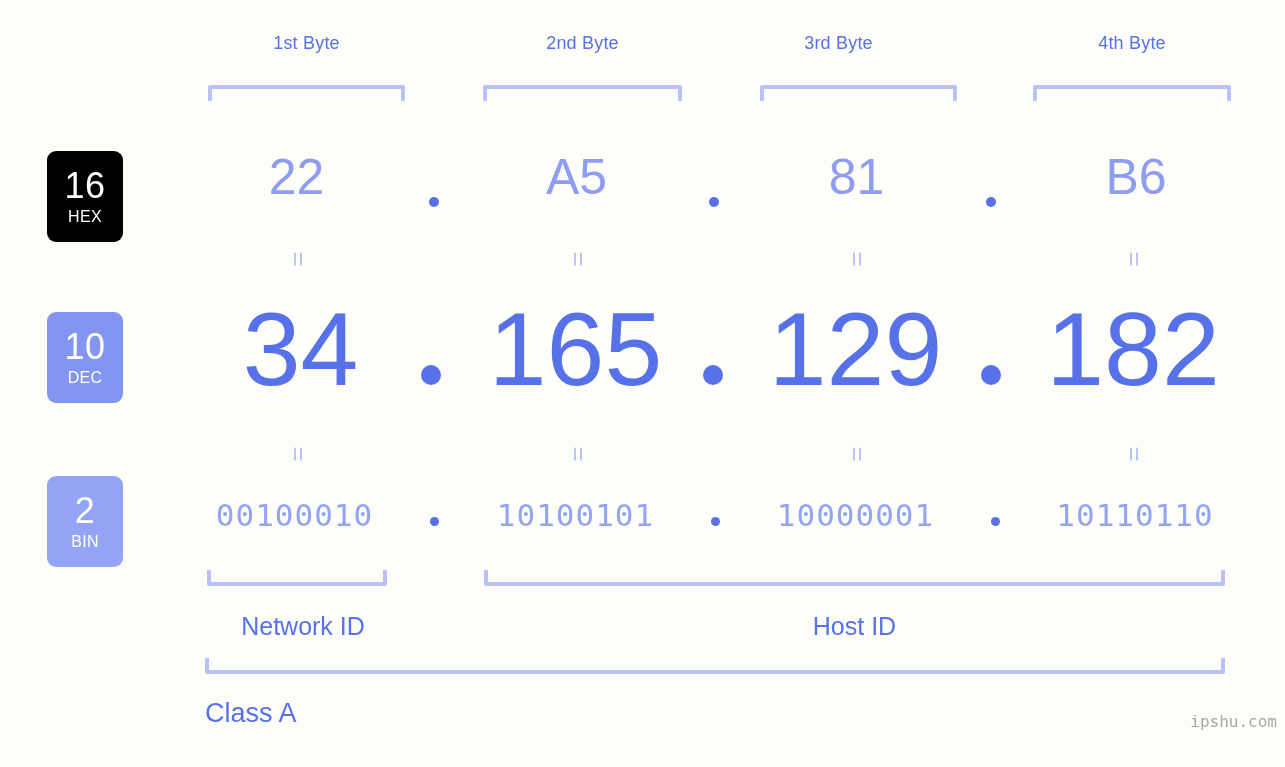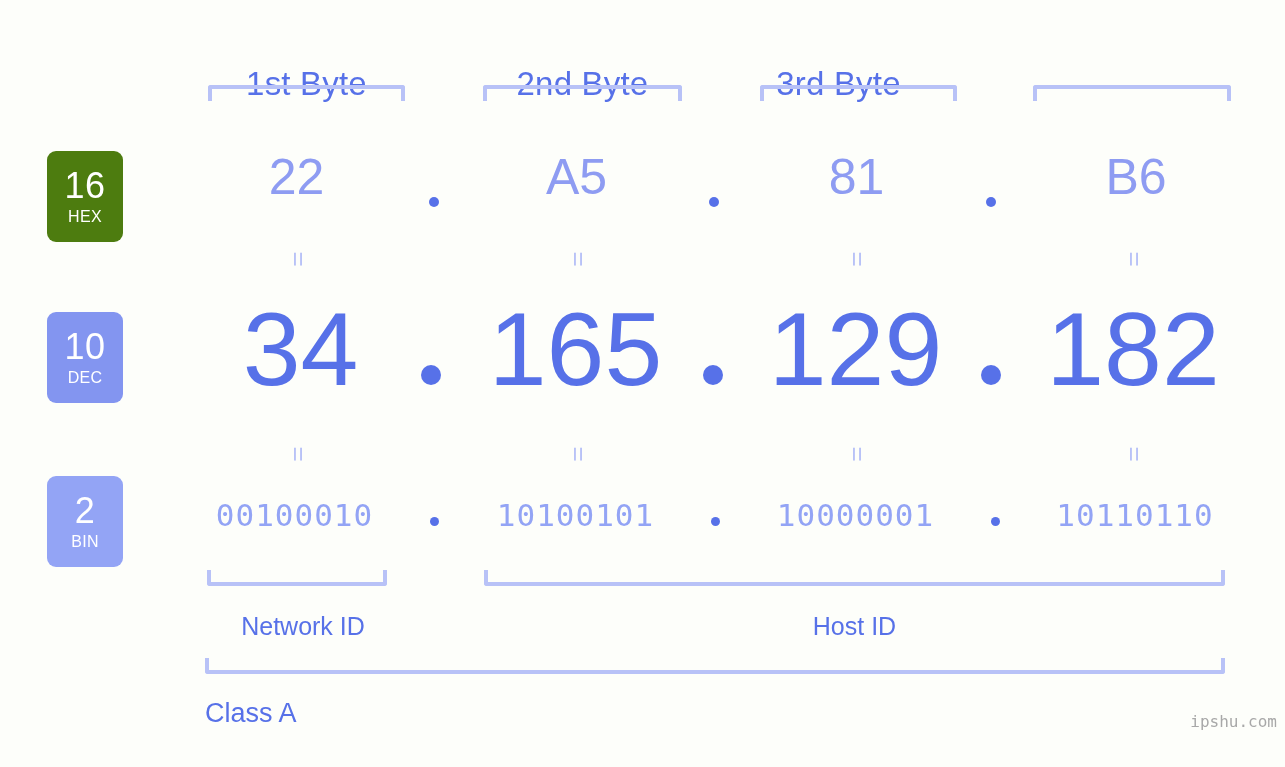--- a/index.html
+++ b/index.html
@@ -17,26 +17,25 @@
   .canvas {
     position: relative;
     width: 1285px;
     height: 767px;
   }
 
   
   .byte-label {
     position: absolute;
     top: 33px;
-    font-size: 33px;
+    font-size: 18px;
     color: #5771e8;
     text-align: center;
     letter-spacing: 0.2px;
     white-space: nowrap;
-    margin-top: 32px;
   }
 
   
   .bracket-top {
     position: absolute;
     top: 85px;
     height: 16px;
     border-top: 4px solid #b8c2f7;
     border-left: 4px solid #b8c2f7;
     border-right: 4px solid #b8c2f7;
@@ -75,21 +74,21 @@
     font-size: 36px;
     font-weight: 400;
     letter-spacing: 0.5px;
   }
   .badge .word {
     font-size: 16px;
     font-weight: 400;
     margin-top: 5px;
     letter-spacing: 0.3px;
   }
-  #badge-hex { top: 151px; height: 91px; background: #4d7c0f; }
+  #badge-hex { top: 151px; height: 91px; background: #000000; }
   #badge-dec { top: 312px; height: 91px; background: #8395f0; }
   #badge-bin { top: 476px; height: 91px; background: #93a4f5; }
 
   
   .hex-val {
     position: absolute;
     top: 152px;
     font-size: 50px;
     color: #8e9cf2;
     text-align: center;
@@ -186,20 +185,21 @@
   }
 </style>
 </head>
 <body>
 
 <div class="canvas">
 
   <div class="byte-label" style="left:208px;width:197px;">1st Byte</div>
   <div class="byte-label" style="left:483px;width:199px;">2nd Byte</div>
   <div class="byte-label" style="left:740px;width:197px;">3rd Byte</div>
+  <div class="byte-label" style="left:1033px;width:198px;">4th Byte</div>
 
   <div class="bracket-top" style="left:208px;width:197px;"></div>
   <div class="bracket-top" style="left:483px;width:199px;"></div>
   <div class="bracket-top" style="left:760px;width:197px;"></div>
   <div class="bracket-top" style="left:1033px;width:198px;"></div>
 
   <div class="badge" id="badge-hex">
     <span class="num">16</span>
     <span class="word">HEX</span>
   </div>

